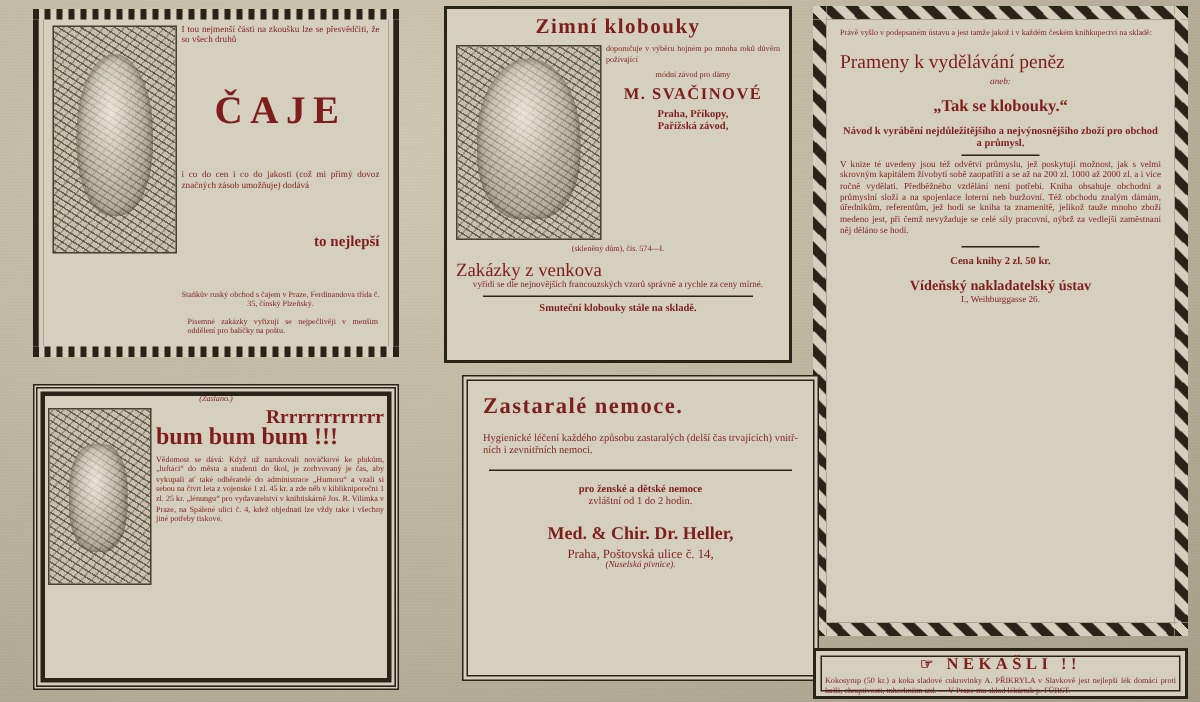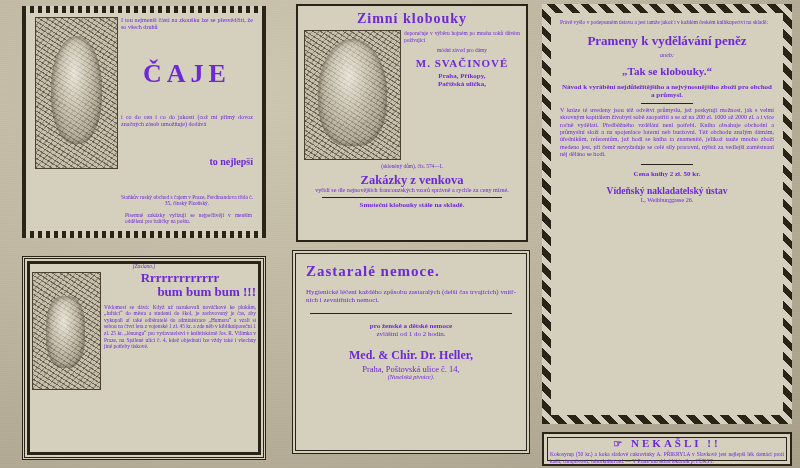--- a/index.html
+++ b/index.html
@@ -17,21 +17,21 @@
     background:
       repeating-linear-gradient(0deg, rgba(0,0,0,0.012) 0px, rgba(0,0,0,0.012) 1px, rgba(255,255,255,0.015) 1px, rgba(255,255,255,0.015) 2px),
       radial-gradient(ellipse at 30% 20%, #cfc7b2 0%, #bfb7a2 45%, #a89f8a 100%);
   }
 
   
   .ad{
     position:absolute;
     box-sizing:border-box;
     background:#d5cfbd;
-    color:#6d28d9;
+    color:#7f1d1d;
     overflow:hidden;
   }
   .ad-inner{position:absolute;inset:0;padding:5px 7px;box-sizing:border-box;}
 
   
   .b-orn{
     border:3px double #2a2318;
     box-shadow:inset 0 0 0 2px #d5cfbd, inset 0 0 0 5px #2a2318;
   }
   .b-simple{border:2px solid #2a2318;}
@@ -53,21 +53,21 @@
   .just{text-align:justify;}
   .tiny{font-size:6.1px;line-height:7.4px;}
   .xtiny{font-size:5.4px;line-height:6.6px;}
   .sm{font-size:7px;line-height:8.4px;}
   .md{font-size:8.5px;line-height:10px;}
   .bold{font-weight:bold;}
   .ital{font-style:italic;}
 
   .hl-huge{font-size:26px;line-height:28px;font-weight:bold;letter-spacing:5px;text-align:center;}
   .hl-big{font-size:16px;line-height:18px;font-weight:bold;text-align:center;letter-spacing:1px;}
-  .hl-mid{font-size:12.5px;line-height:14px;font-weight:bold;text-align:center;}
+  .hl-mid{font-size:12.5px;line-height:14px;font-weight:normal;text-align:left;}
   .hl-small{font-size:10px;line-height:12px;font-weight:bold;text-align:center;}
 
   .rule{border:0;border-top:1px solid #2a2318;margin:3px 18px;}
   .rule-short{border:0;border-top:1px solid #2a2318;margin:3px 38%;}
 
   
   .cut{background:#c6bfaa;border:1px solid #4a412f;position:relative;overflow:hidden;}
   .cut::before{
     content:"";position:absolute;inset:0;
     background:
@@ -114,21 +114,21 @@
       <div class="hl-big" style="font-size:14px;">Zimní klobouky</div>
       <div class="flex" style="margin-top:2px;">
         <div style="width:100px;flex:none;padding-right:5px;box-sizing:border-box;">
           <div class="cut lady" style="width:100%;height:128px;"></div>
         </div>
         <div class="grow">
           <div class="xtiny just">doporučuje v výběru hojném po mnoha roků dů­věrn požívající</div>
           <div class="xtiny ctr" style="margin-top:4px;">módní závod pro dámy</div>
           <div class="hl-small" style="font-size:11px;letter-spacing:1px;margin:3px 0;">M. SVAČINOVÉ</div>
           <div class="sm ctr bold">Praha, Příkopy,</div>
-          <div class="sm ctr bold">Pařížská ulička,</div>
+          <div class="sm ctr bold">Pařížská závod,</div>
         </div>
       </div>
       <div class="xtiny ctr" style="margin-top:3px;">(skleněný dům), čís. 574—I.</div>
       <div class="hl-mid" style="margin-top:3px;">Zakázky z venkova</div>
       <div class="tiny ctr">vyřídí se dle nejnovějších francouzských vzorů správně a rychle za ceny mírné.</div>
       <hr class="rule">
       <div class="sm ctr bold">Smuteční klobouky stále na skladě.</div>
     </div>
   </div>
 
@@ -149,29 +149,29 @@
   </div>
 
   <div class="ad b-orn" style="left:22px;top:256px;width:244px;height:204px;">
     <div class="ad-inner" style="padding:4px 7px;">
       <div class="xtiny ctr ital">(Zaslano.)</div>
       <div class="flex" style="margin-top:2px;">
         <div style="width:72px;flex:none;padding-right:5px;box-sizing:border-box;">
           <div class="cut drum" style="width:100%;height:116px;"></div>
         </div>
         <div class="grow">
-          <div class="hl-small" style="font-size:13px;letter-spacing:0px;text-align:center;">Rrrrrrrrrrrrr</div>
-          <div class="hl-small" style="font-size:13px;text-align:right;margin-top:2px;">bum bum bum !!!</div>
+          <div class="hl-small" style="font-size:13px;letter-spacing:0px;text-align:right;">Rrrrrrrrrrrrr</div>
+          <div class="hl-small" style="font-size:16px;text-align:left;margin-top:2px;">bum bum bum !!!</div>
           <div class="xtiny just" style="margin-top:6px;">Vědomost se dává: Když už narukovali nováčkové ke plukům, „luftáci“ do města a studenti do škol, je zorhvo­vaný je čas, aby vykupali ať také odběratelé do administrace „Humoru“ a vzali si sebou na čtvrt leta z vojenské 1 zl. 45 kr. a zde něb v kiblikniporečni 1 zl. 25 kr. „lénungu“ pro vydavatelství v knihtiskárně Jos. R. Vilímka v Praze, na Spálené ulici č. 4, kdež objednati lze vždy také i vše­chny jiné potřeby tiskové.</div>
         </div>
       </div>
     </div>
   </div>
 
-  <div class="ad b-double" style="left:292px;top:250px;width:238px;height:204px;">
+  <div class="ad b-double" style="left:308px;top:250px;width:238px;height:204px;">
     <div class="ad-inner" style="padding:8px 10px;">
       <div class="hl-big" style="font-size:15px;text-align:left;">Zastaralé nemoce.</div>
       <div class="sm just" style="margin-top:8px;">Hygienické léčení každého způsobu za­staralých (delší čas trvajících) vnitř­ních i zevnitřních nemoci.</div>
       <hr class="rule" style="margin:8px 4px;">
       <div class="sm ctr bold" style="margin-top:3px;">pro ženské a dětské nemoce</div>
       <div class="sm ctr">zvláštní od 1 do 2 hodin.</div>
       <div class="hl-small" style="font-size:12px;margin-top:10px;">Med. &amp; Chir. Dr. Heller,</div>
       <div class="md ctr" style="margin-top:3px;">Praha, Poštovská ulice č. 14,</div>
       <div class="tiny ctr ital">(Nuselská pivnice).</div>
     </div>

